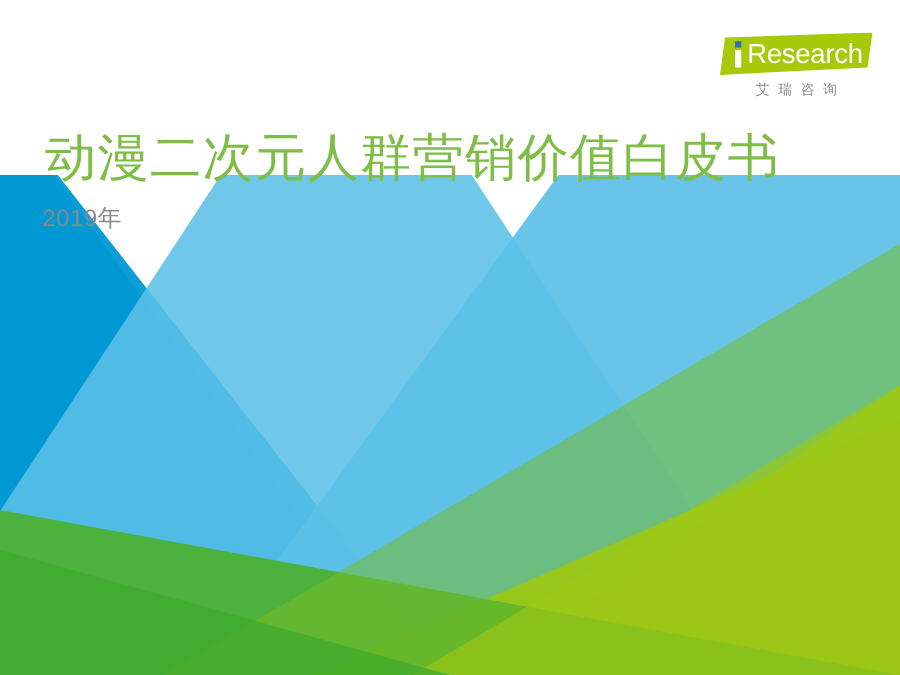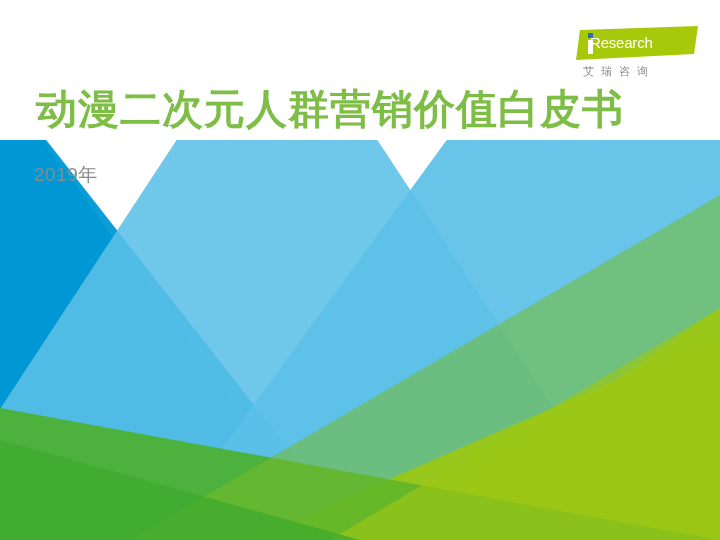--- a/index.html
+++ b/index.html
@@ -36,25 +36,25 @@
     left: 0; top: 0;
     width: 122px;
     height: 34px;
   }
   #logo-wordmark {
     position: absolute;
     left: 0; top: 0;
     width: 122px;
     height: 34px;
     color: #ffffff;
-    font-size: 15px;
+    font-size: 22px;
     font-weight: 400;
     letter-spacing: -0.2px;
     line-height: 34px;
-    text-align: left;
+    text-align: center;
     padding-left: 14px;
     box-sizing: border-box;
     z-index: 3;
   }
   #logo-i-dot {
     position: absolute;
     left: 12px;
     top: 7px;
     width: 5px;
     height: 5px;
@@ -68,35 +68,36 @@
     width: 5px;
     height: 14px;
     background: #ffffff;
     z-index: 4;
   }
   #logo-cn {
     position: absolute;
     left: 0;
     top: 38px;
     width: 122px;
+    text-align: center;
     color: #8C8C8C;
     font-size: 11px;
     letter-spacing: 7px;
     padding-left: 7px;
     box-sizing: border-box;
     white-space: nowrap;
   }
 
   
   #page-title {
     position: absolute;
     left: 36px;
-    top: 86px;
+    top: 103px;
     font-size: 41px;
-    font-weight: bold;
+    font-weight: normal;
     color: #7EBD46;
     letter-spacing: 1px;
     white-space: nowrap;
     line-height: 1.15;
   }
   #page-subtitle {
     position: absolute;
     left: 34px;
     top: 162px;
     font-size: 19px;

